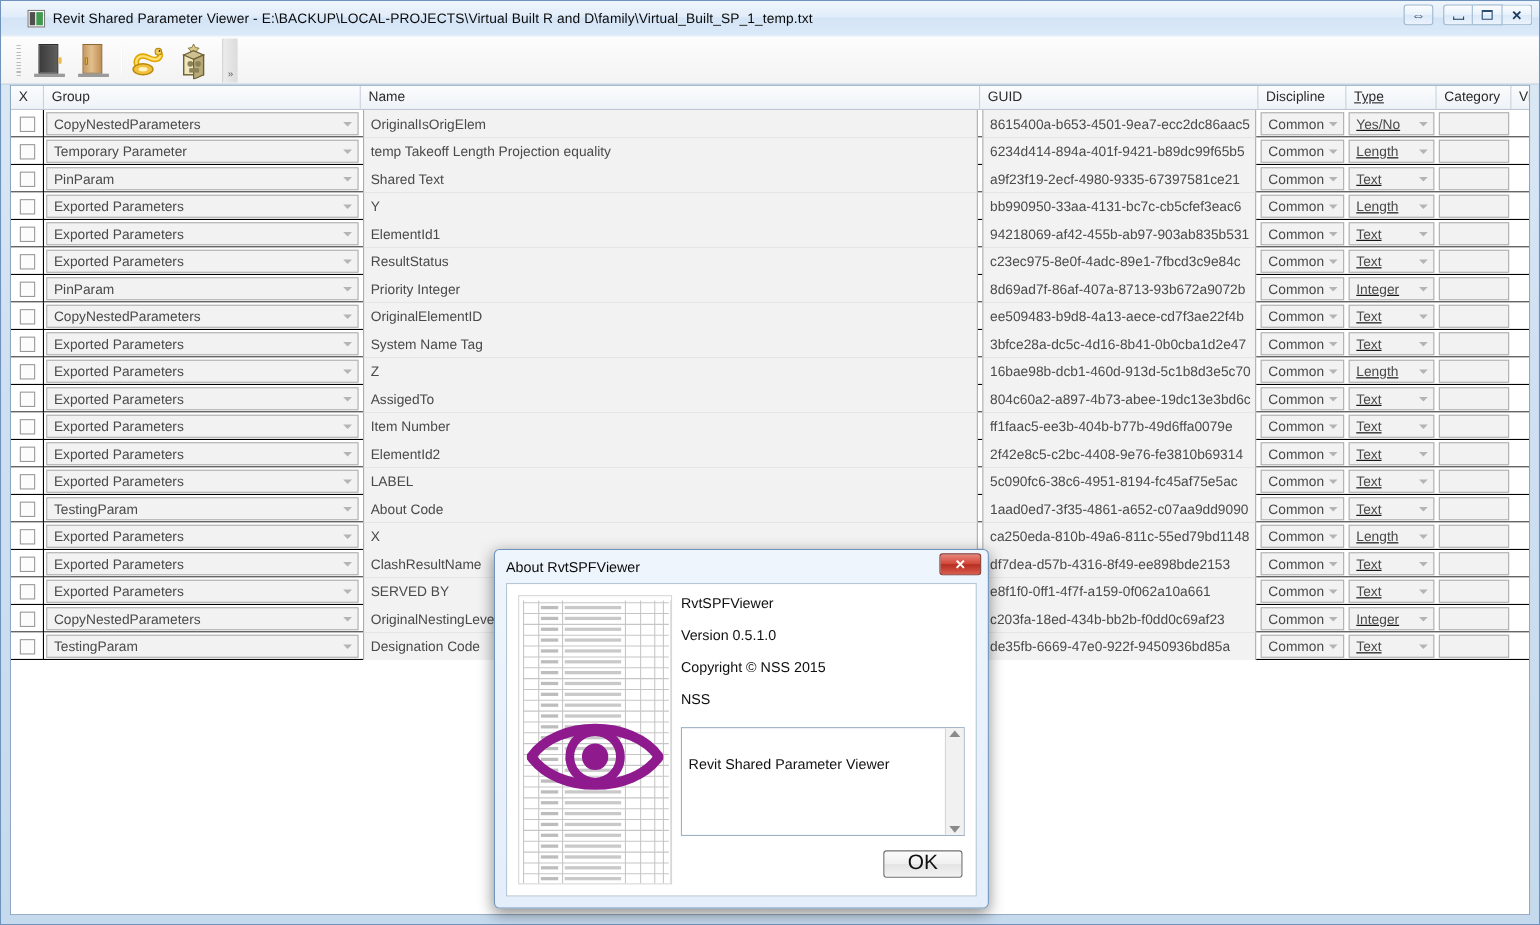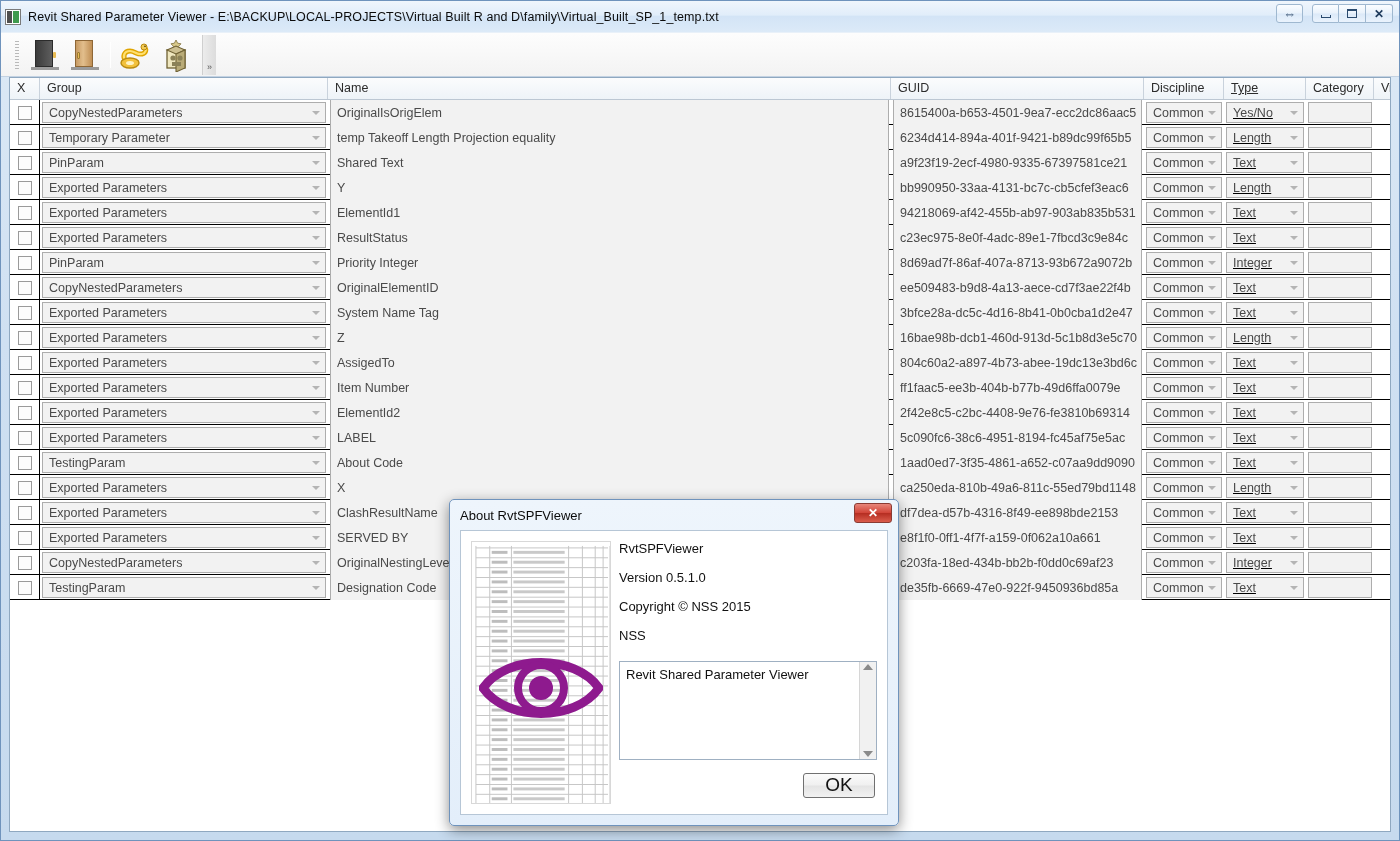--- a/index.html
+++ b/index.html
@@ -22,21 +22,21 @@
     display: flex;
     flex-direction: column;
   }
 
   
   #title-bar {
     height: 31px;
     flex: 0 0 31px;
     display: flex;
     align-items: center;
-    padding: 0 4px 0 4px;
+    padding: 0 4px 0 24px;
     background: linear-gradient(to bottom, #f0f6fc 0%, #e1edfa 45%, #d3e4f6 50%, #dceaf8 100%);
     position: relative;
     text-align: right;
   }
   #title-bar-icon {
     width: 16px; height: 16px;
     flex: 0 0 16px;
     margin-right: 7px;
     border: 1px solid #7a7a7a;
     background: #ffffff;
@@ -336,20 +336,21 @@
     position: relative;
     min-height: 0;
   }
   #about-desc {
     flex: 1 1 auto;
     padding: 5px 6px;
     font-size: 13px;
     color: #111;
     overflow: hidden;
     white-space: pre-wrap;
+    margin-top: 20px;
   }
   #about-scrollbar {
     width: 17px;
     flex: 0 0 17px;
     background: #f1f1f1;
     border-left: 1px solid #d6d6d6;
     display: flex;
     flex-direction: column;
     justify-content: space-between;
     align-items: center;

